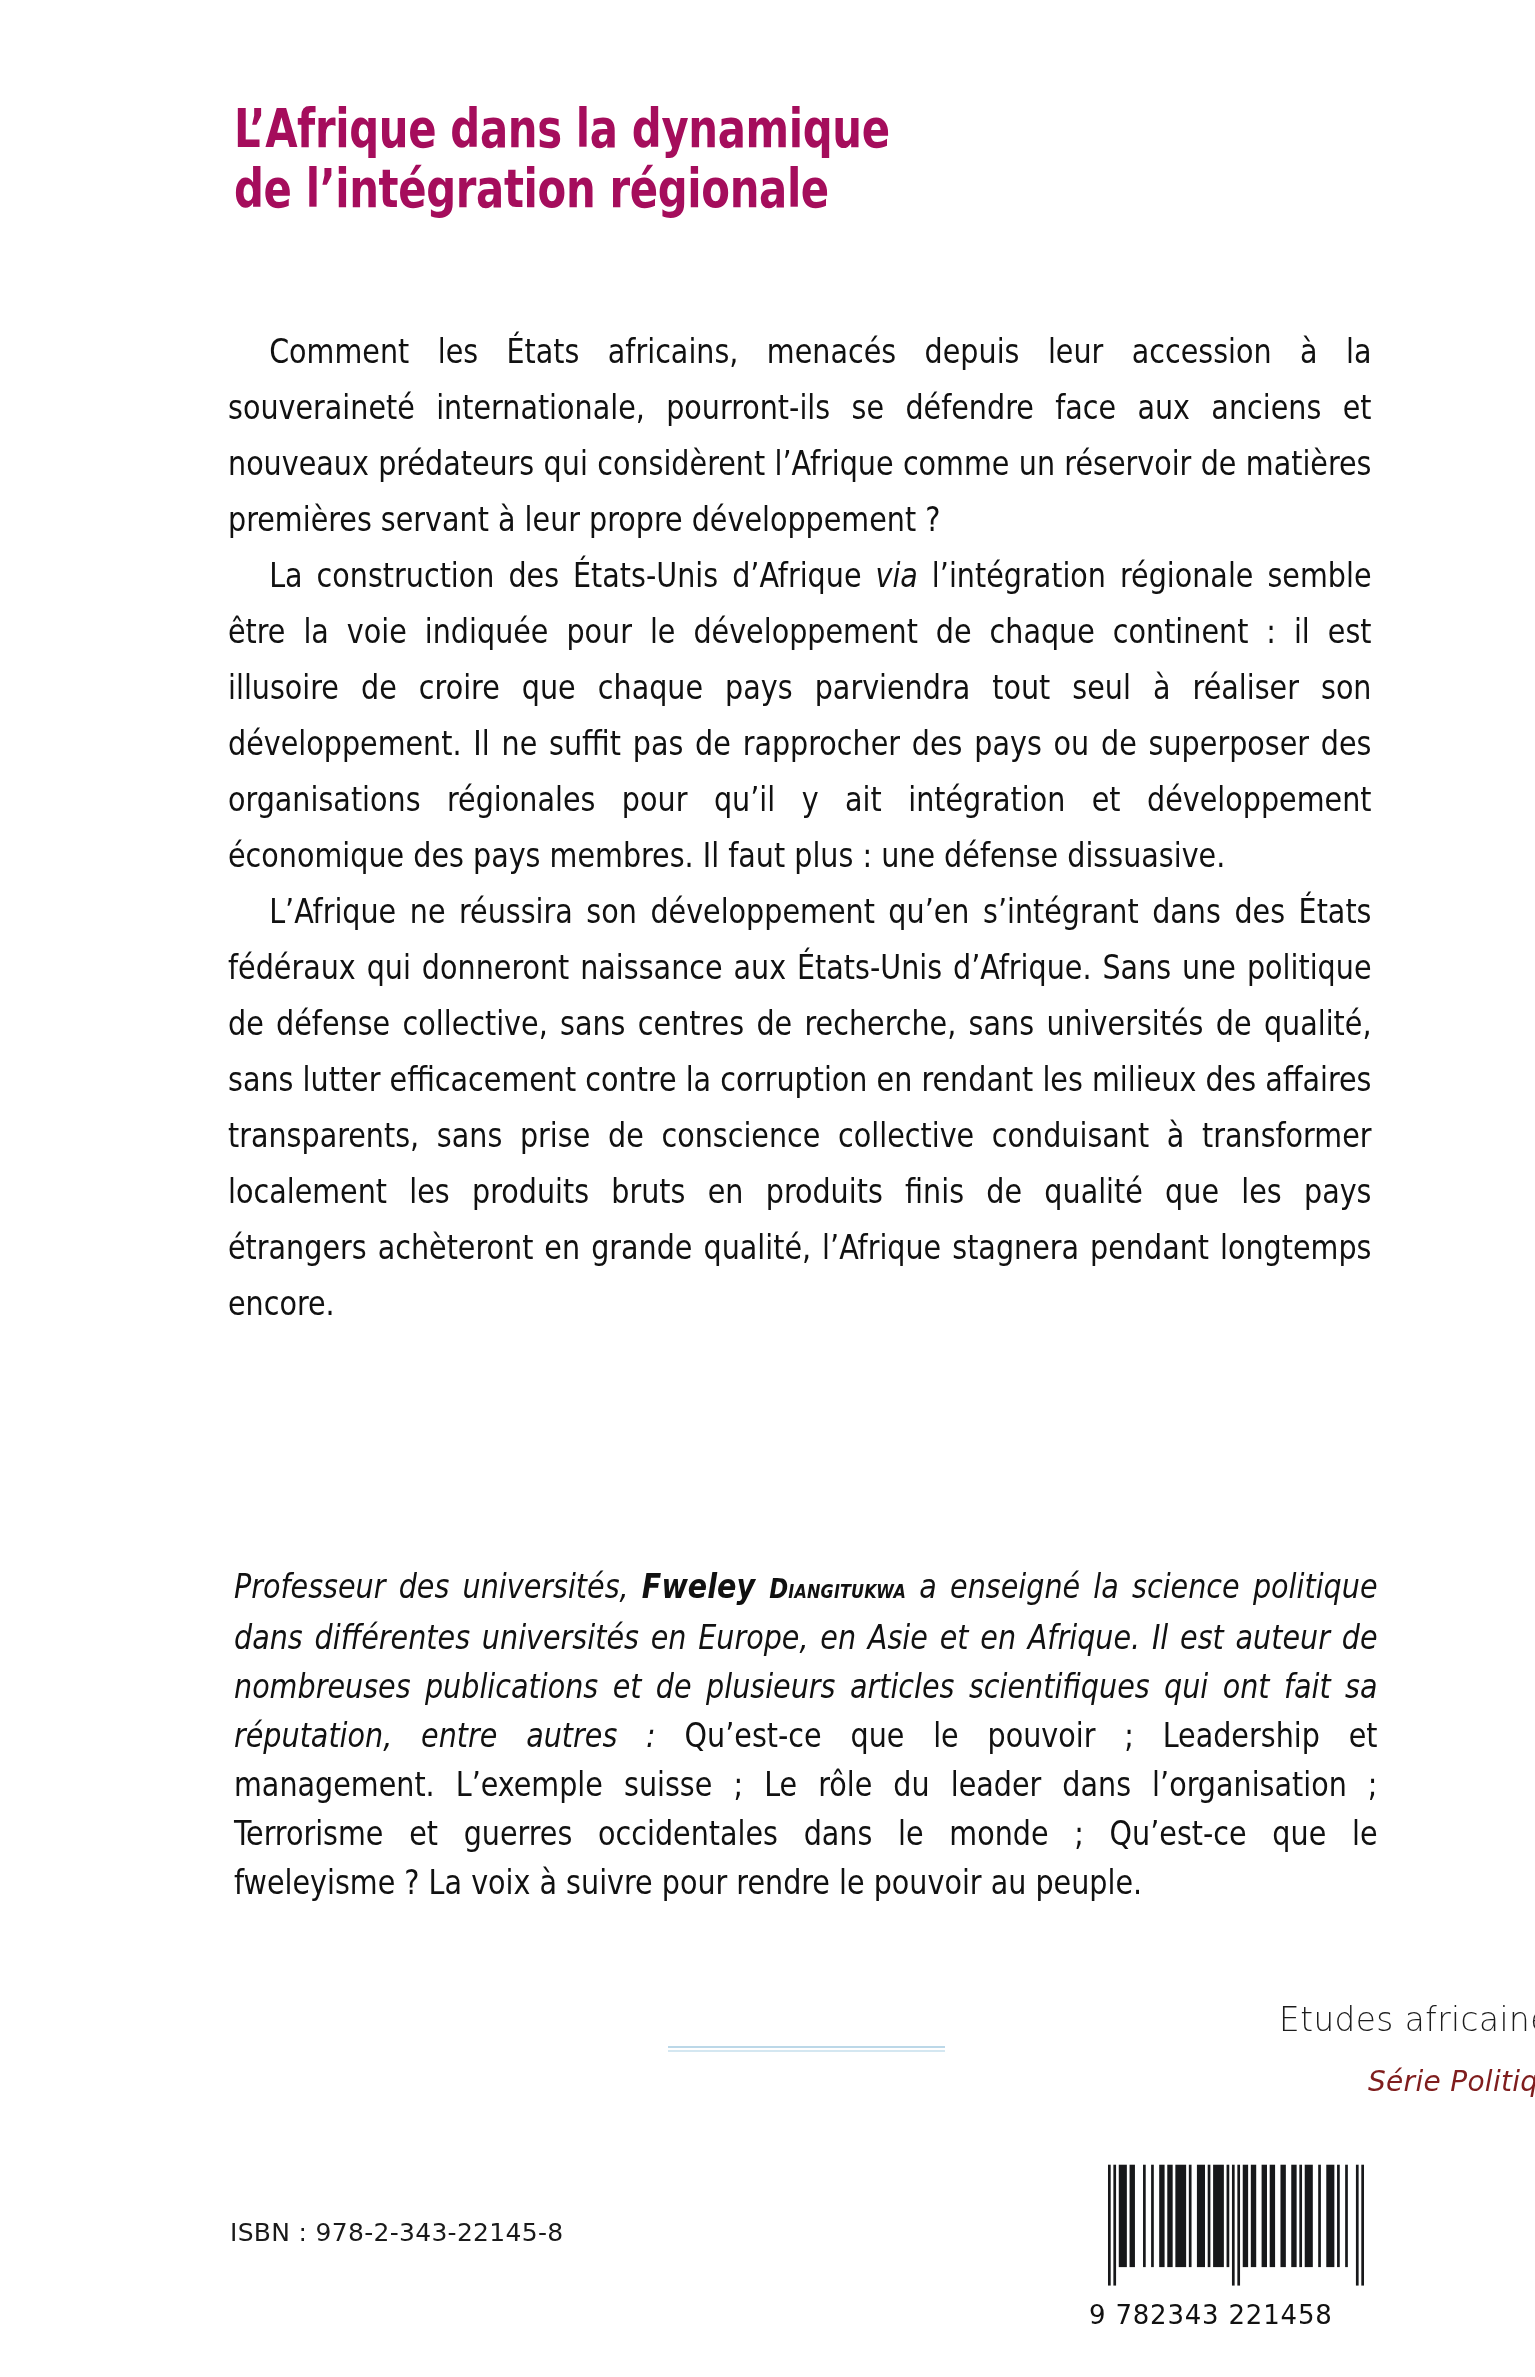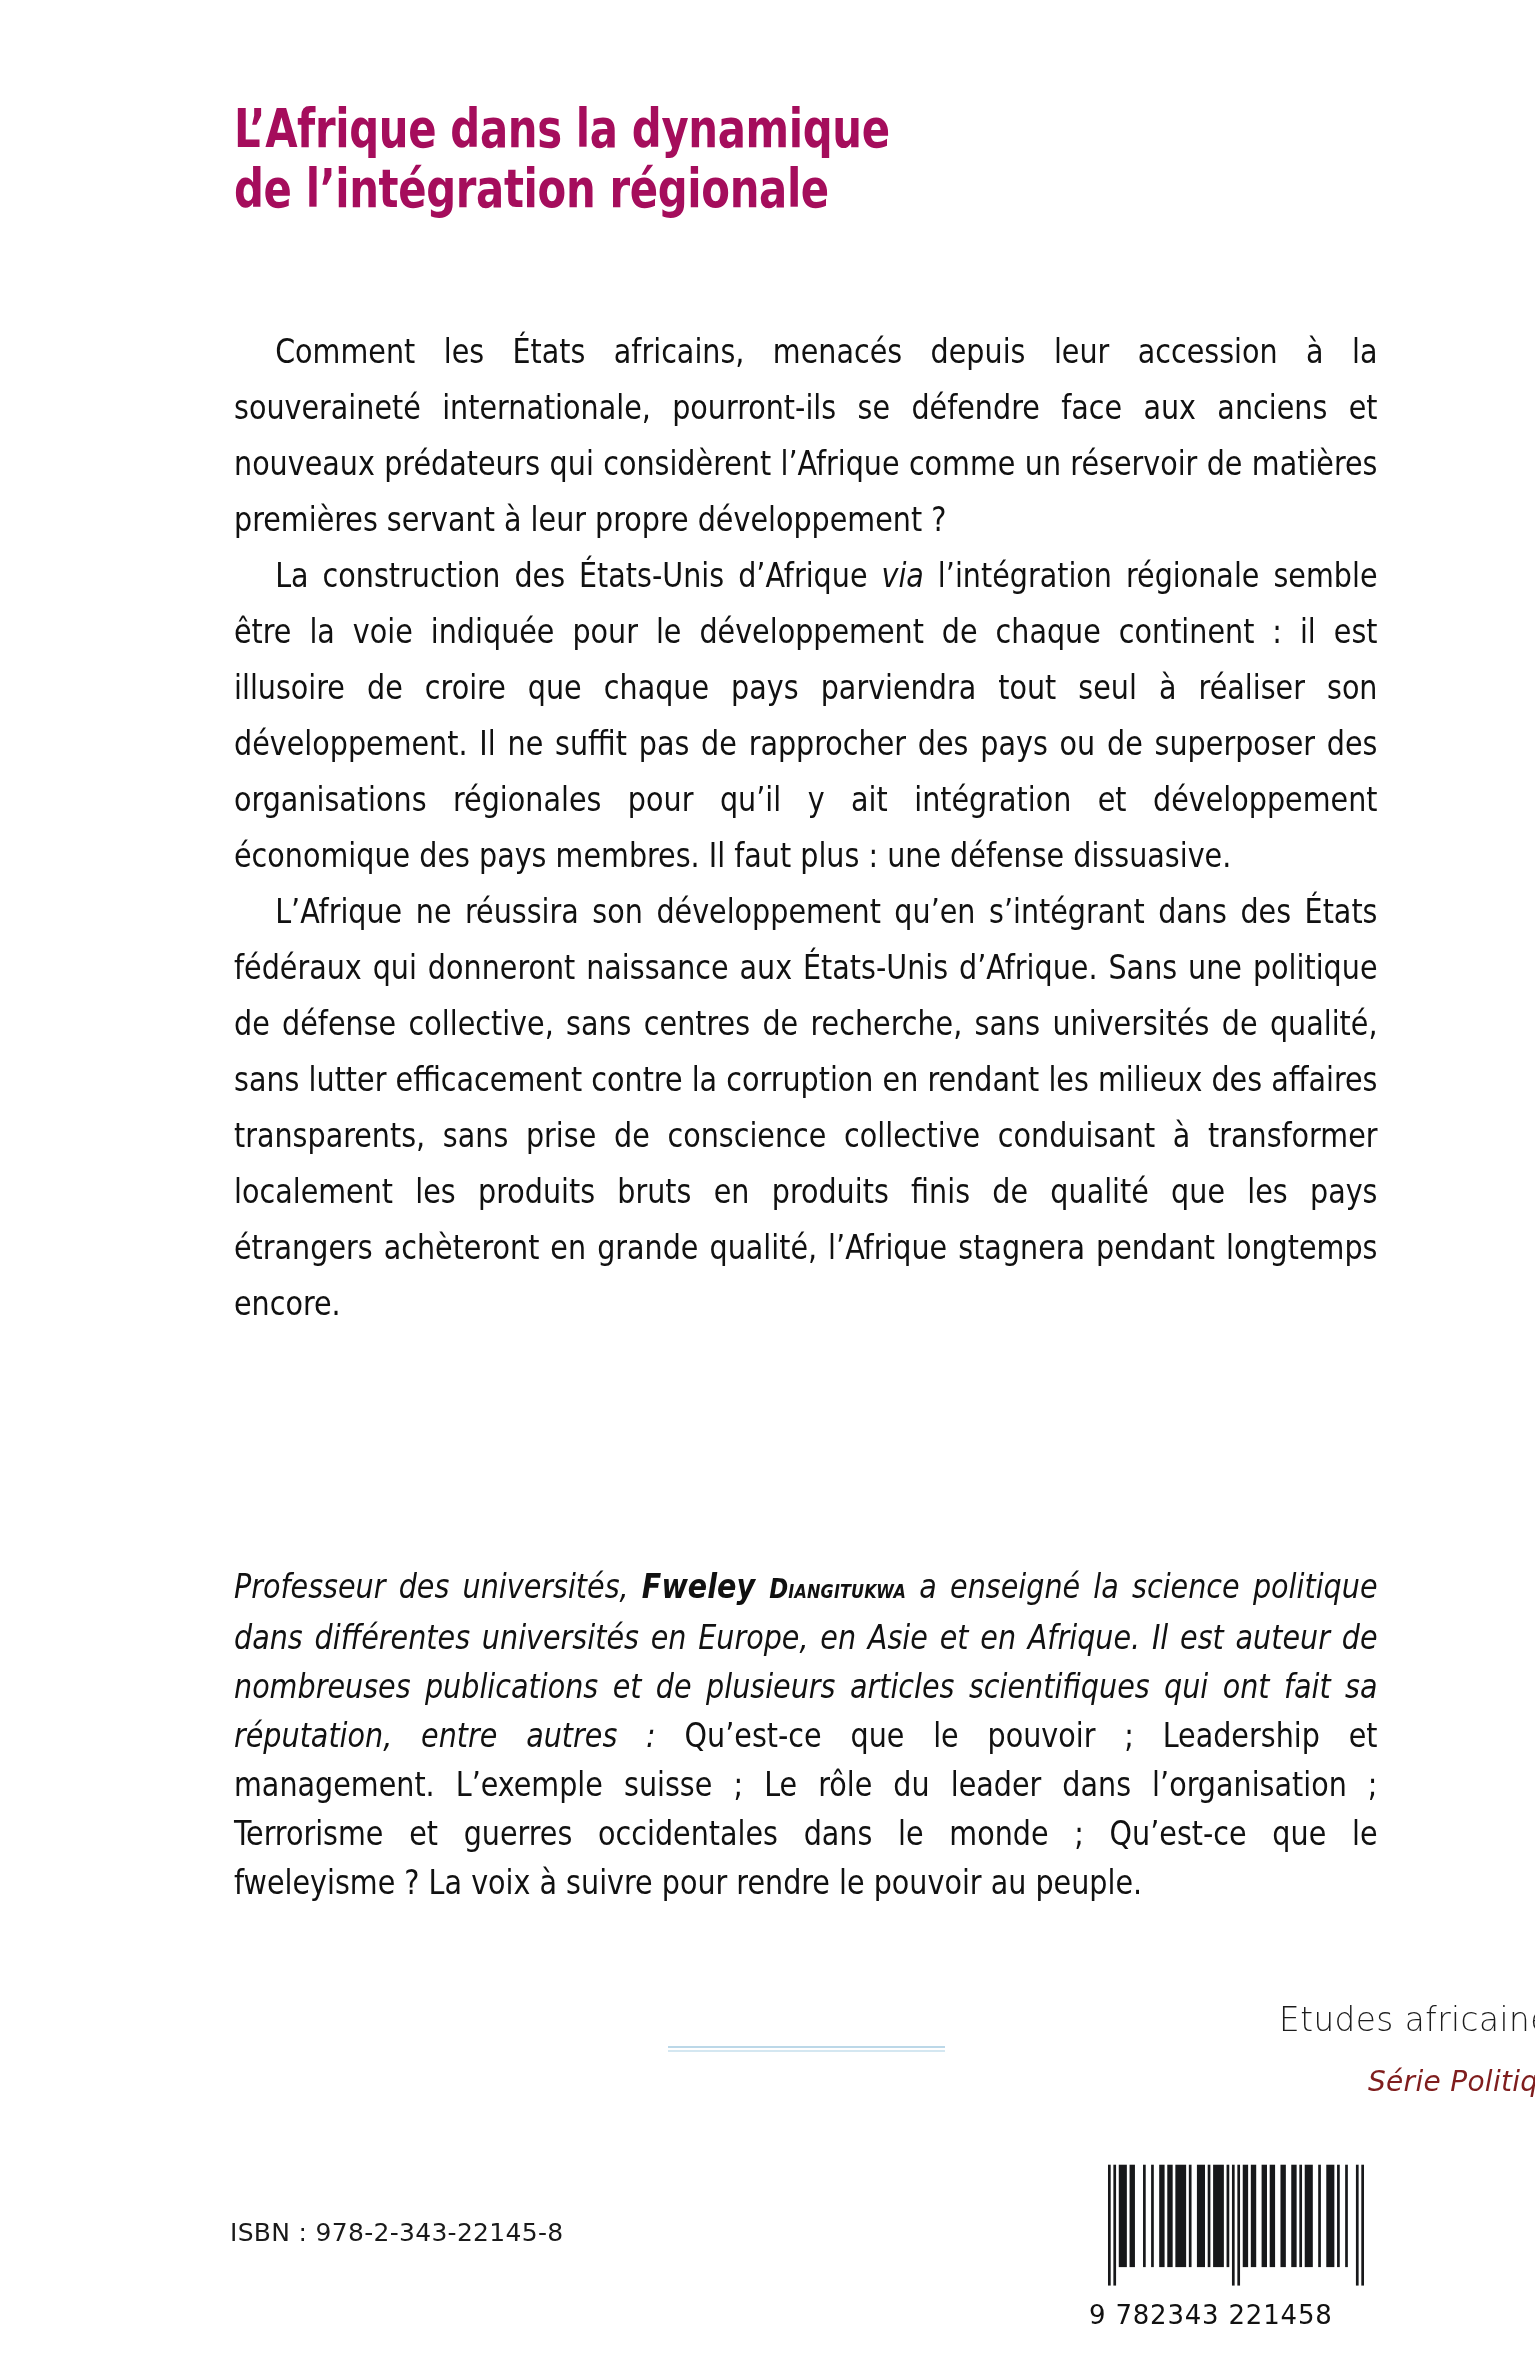--- a/index.html
+++ b/index.html
@@ -40,21 +40,21 @@
     letter-spacing: -0.4px;
     color: #a50d5c;
     transform: scaleX(0.86);
     transform-origin: left center;
     white-space: nowrap;
   }
 
   
   .body-block {
     position: absolute;
-    left: 195px;
+    left: 189px;
     top: 323px;
     width: 1143px;
   }
   .body-para {
     font-family: "Liberation Sans Narrow", "DejaVu Sans Condensed", "Liberation Sans", sans-serif;
     font-size: 34px;
     line-height: 56px;
     text-align: justify;
     text-justify: inter-word;
     text-indent: 44px;

